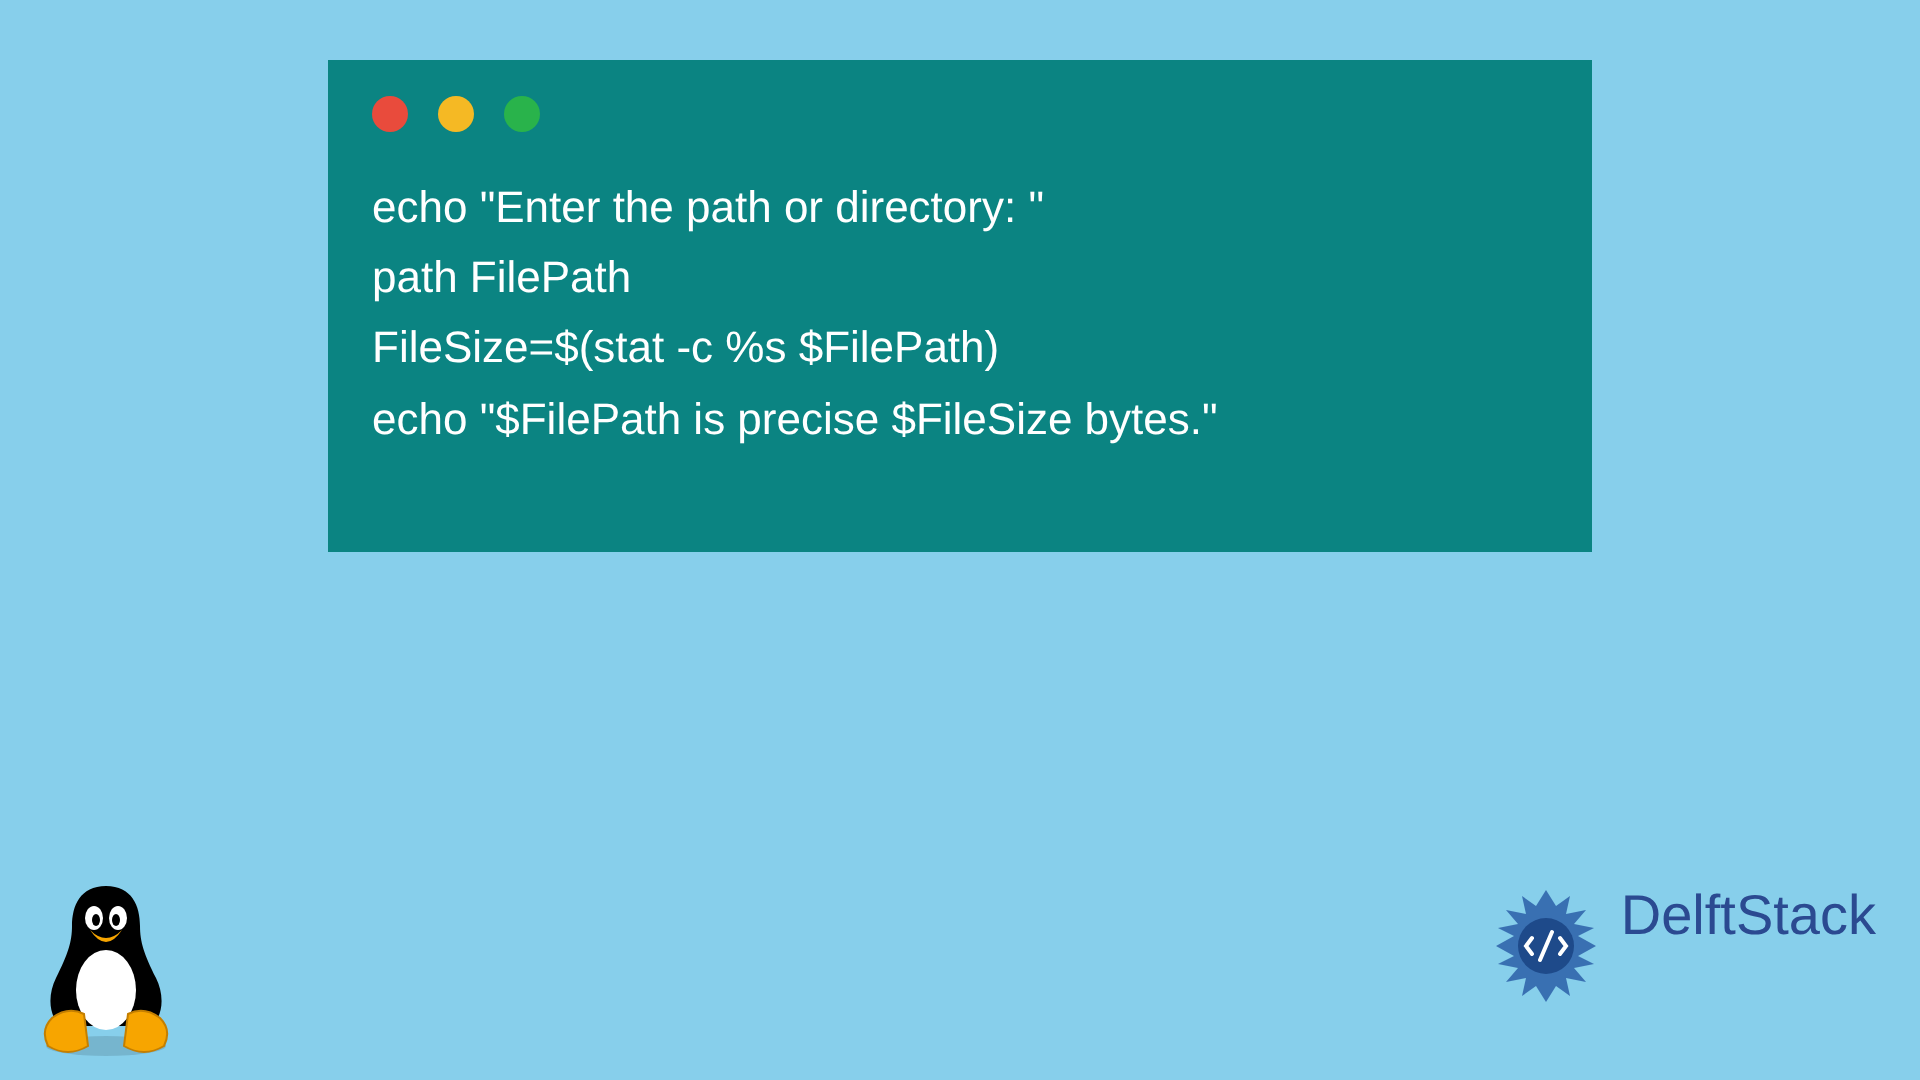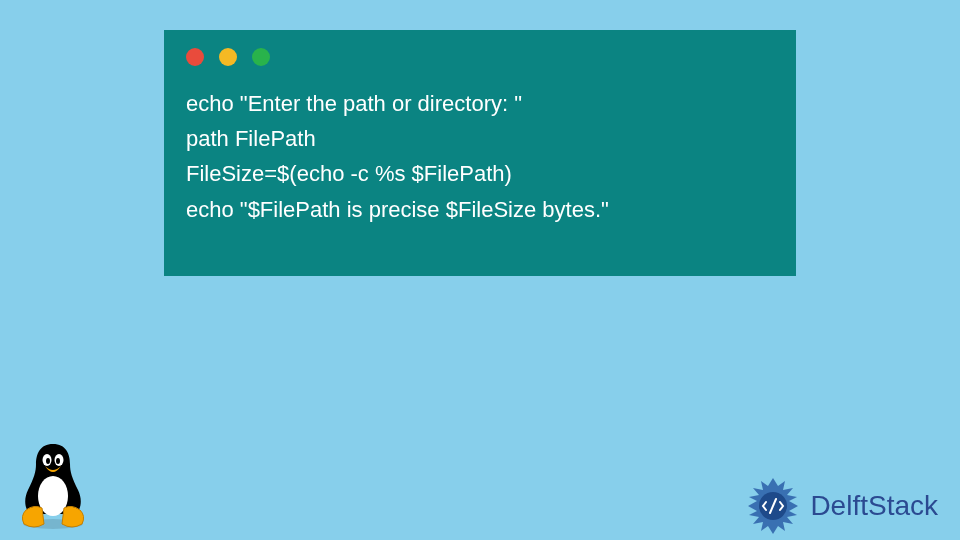--- a/index.html
+++ b/index.html
@@ -36,23 +36,22 @@
   .code {
     color: #ffffff;
     font-size: 22px;
     line-height: 1.6;
     font-family: Arial, Helvetica, sans-serif;
     white-space: pre;
   }
   .watermark {
     position: absolute;
     right: 22px;
-    bottom: 3px;
+    bottom: 36px;
     display: flex;
-    align-items: center;
     gap: 6px;
   }
   .watermark svg { display: block; }
   .brand-text {
     color: #2b4a91;
     font-size: 28px;
     font-weight: 500;
   }
   .tux {
     position: absolute;
@@ -64,21 +63,21 @@
 <body>
 
 <div class="terminal">
   <div class="dots">
     <div class="dot red"></div>
     <div class="dot yellow"></div>
     <div class="dot green"></div>
   </div>
   <div class="code"><span>echo "Enter the path or directory: "</span>
 <span>path FilePath</span>
-<span>FileSize=$(echo -c %s $FilePath)</span>
+<span>FileSize=$(stat -c %s $FilePath)</span>
 <span>echo "$FilePath is precise $FileSize bytes."</span></div>
 </div>
 
 <div class="tux">
   <svg width="78" height="92" viewBox="0 0 78 92">
     <ellipse cx="39" cy="86" rx="30" ry="5" fill="rgba(0,0,0,0.12)"></ellipse>
     <path d="M39 6 C26 6 22 16 22 26 C22 34 20 40 14 52 C10 60 10 70 16 76 L62 76 C68 70 68 60 64 52 C58 40 56 34 56 26 C56 16 52 6 39 6 Z" fill="#000"></path>
     <ellipse cx="39" cy="58" rx="15" ry="20" fill="#fff"></ellipse>
     <ellipse cx="33" cy="22" rx="4.5" ry="6" fill="#fff"></ellipse>
     <ellipse cx="45" cy="22" rx="4.5" ry="6" fill="#fff"></ellipse>

